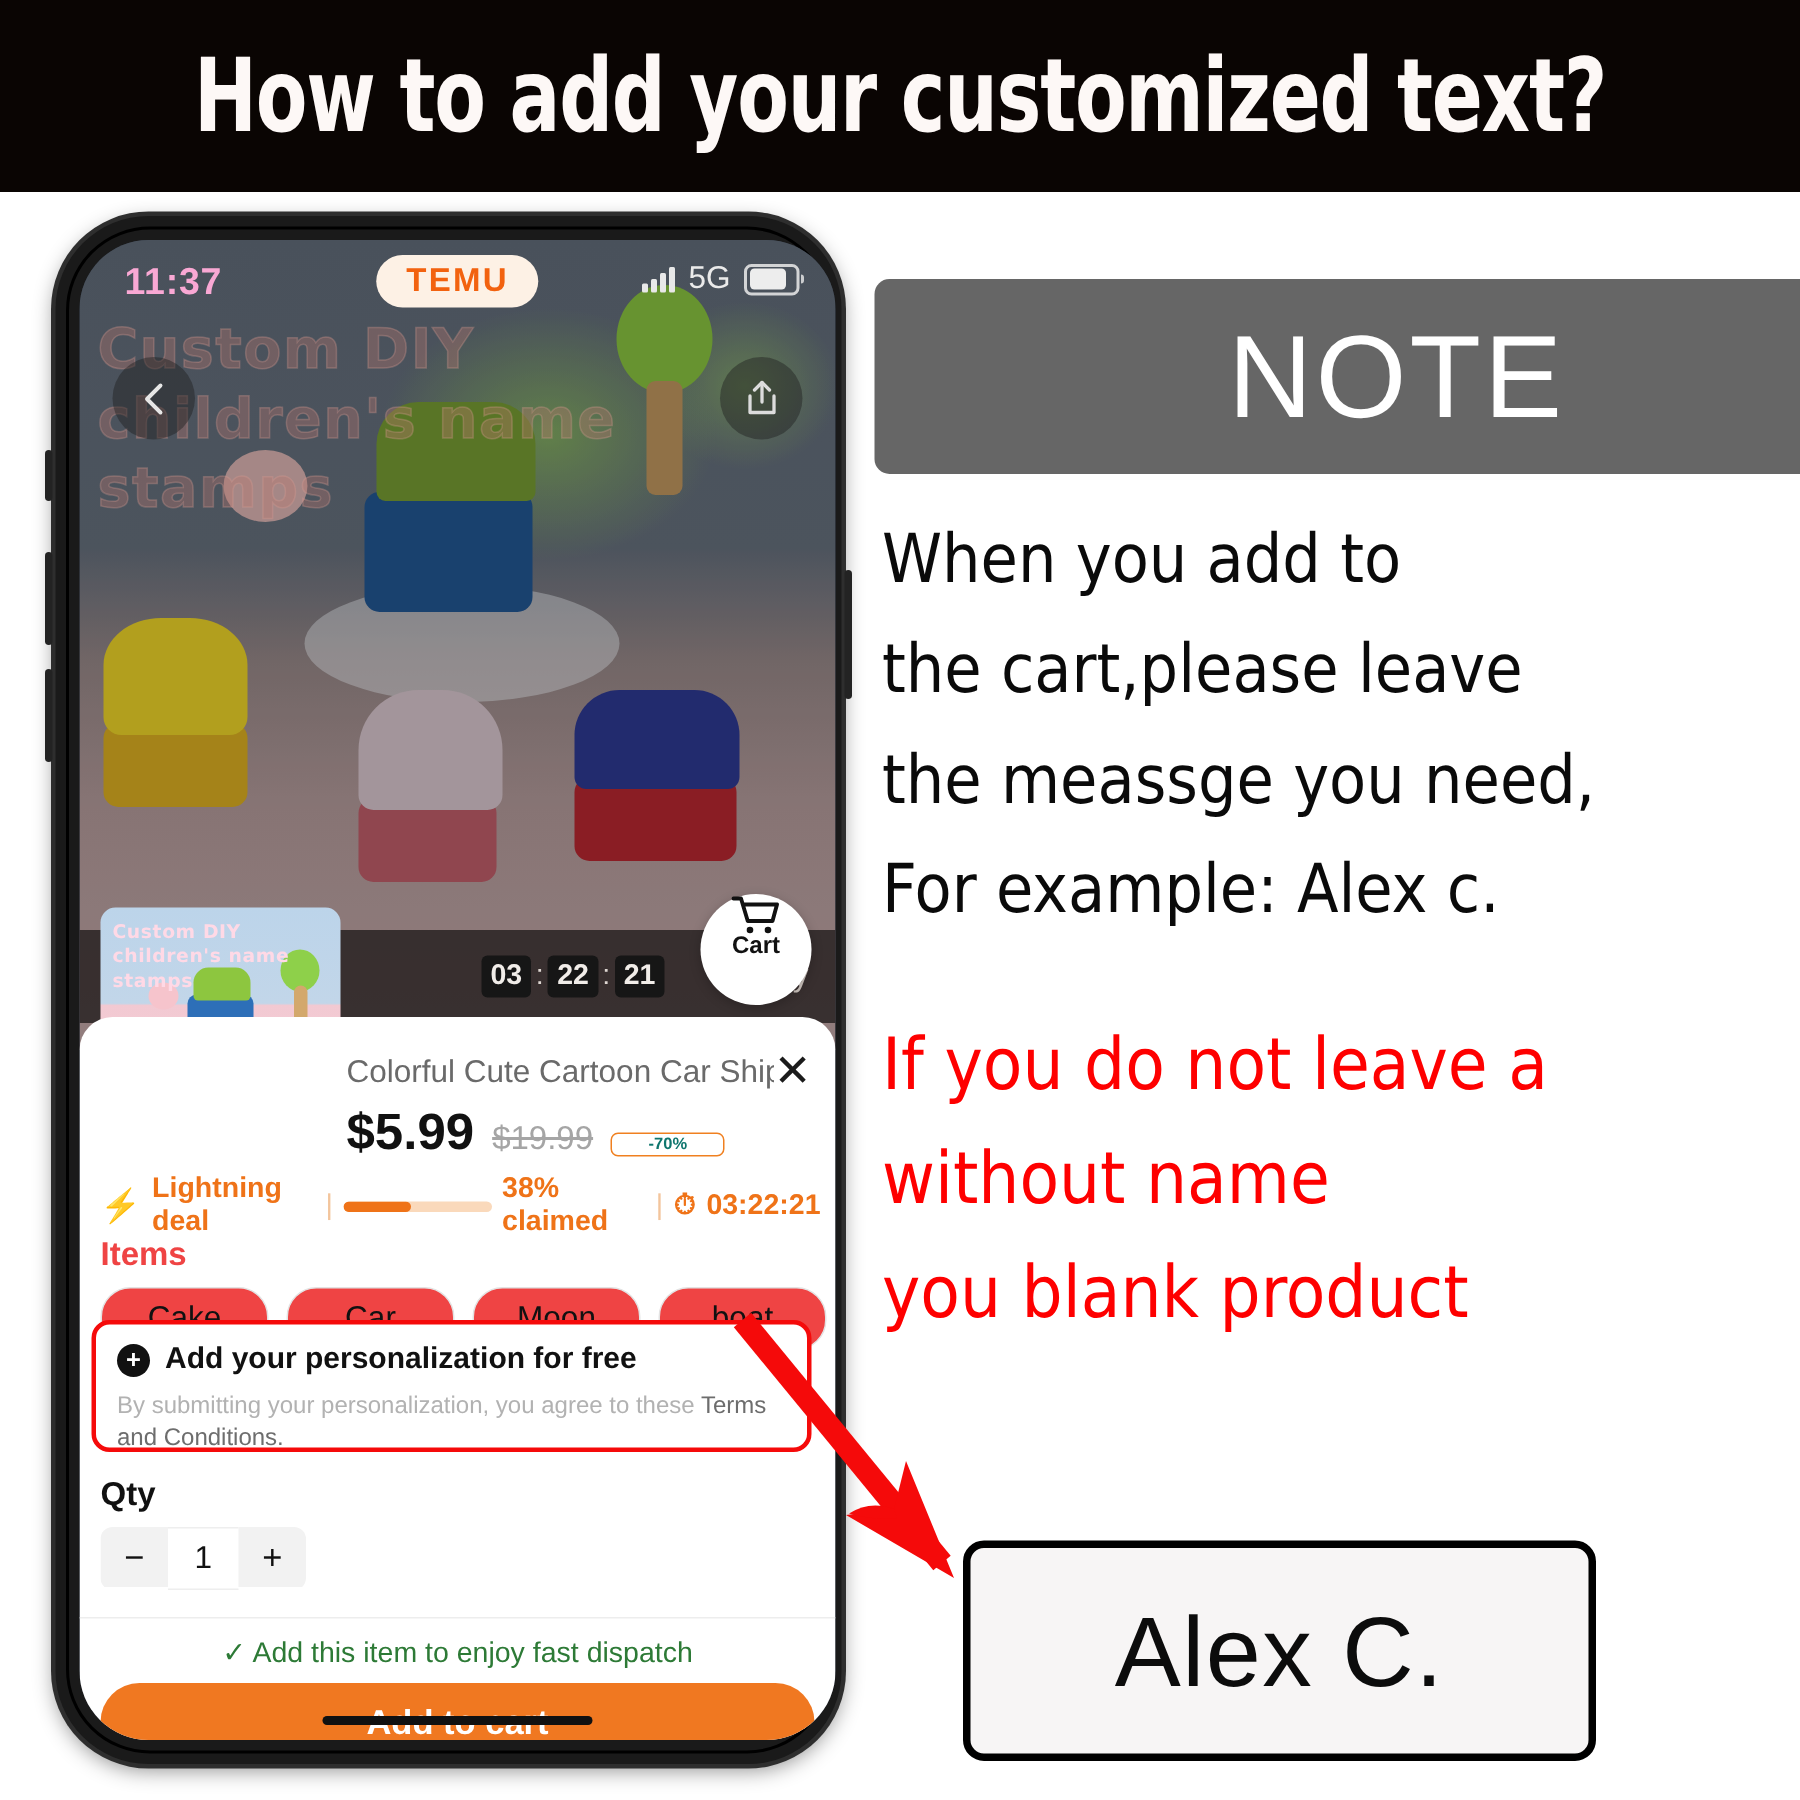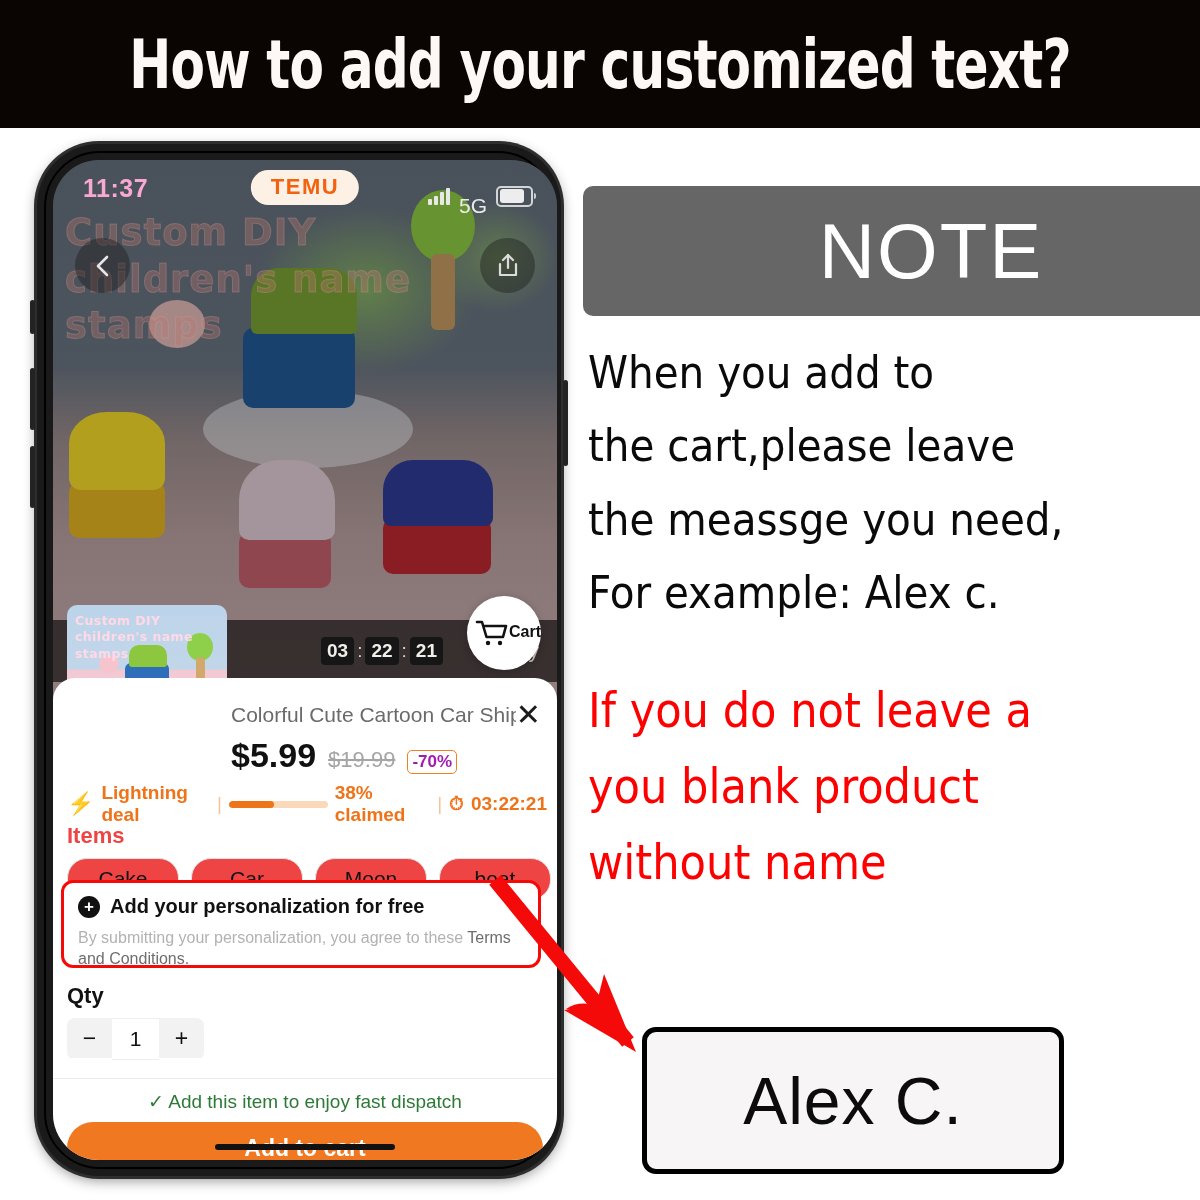--- a/index.html
+++ b/index.html
@@ -82,21 +82,21 @@
     background:#fdf1e5;border-radius:18px;padding:4px 20px 5px;
     color:#f2620f;font-size:22px;font-weight:bold;letter-spacing:1.5px;
   }
   .sb-right-icons{position:absolute;right:24px;top:14px;display:flex;align-items:center;gap:9px;}
   .bars{display:flex;align-items:flex-end;gap:2px;height:18px;}
   .bars i{display:block;width:4px;background:#e8e8e8;border-radius:1px;}
   .bars i:nth-child(1){height:6px;}
   .bars i:nth-child(2){height:9px;}
   .bars i:nth-child(3){height:13px;}
   .bars i:nth-child(4){height:17px;}
-  .net{font-size:21px;color:#eaeaea;font-weight:500;margin-top:20px;}
+  .net{font-size:21px;color:#eaeaea;font-weight:500;}
   .batt{width:33px;height:17px;border:2px solid rgba(235,235,235,.85);border-radius:5px;position:relative;}
   .batt b{position:absolute;left:1.5px;top:1.5px;bottom:1.5px;width:24px;background:#ededed;border-radius:3px;display:block;}
   .batt:after{content:"";position:absolute;right:-5px;top:5px;width:2.5px;height:6px;background:rgba(235,235,235,.8);border-radius:0 2px 2px 0;}
 
   .circ-btn{
     position:absolute;width:55px;height:55px;border-radius:50%;
     background:rgba(30,30,30,.45);display:flex;align-items:center;justify-content:center;z-index:6;
   }
   .back-btn{left:22px;top:78px;}
   .share-btn{right:22px;top:78px;}
@@ -127,37 +127,37 @@
   .th-carb{left:108px;top:112px;width:40px;height:22px;background:#e03a3a;}
   .th-ship{left:62px;top:40px;width:38px;height:22px;background:#8dc63f;border-radius:10px 10px 3px 3px;}
   .th-shipb{left:58px;top:58px;width:44px;height:26px;background:#2d6fb8;}
   .th-tree{left:120px;top:28px;width:26px;height:28px;background:#8ed04a;border-radius:50%;}
   .th-trunk{left:129px;top:52px;width:9px;height:28px;background:#d3a86c;}
   .th-fl{left:32px;top:50px;width:20px;height:18px;background:#f6c4cc;border-radius:50%;}
 
   
   .cart-fab{
     position:absolute;right:16px;top:436px;width:74px;height:74px;border-radius:50%;
-    background:#fff;z-index:8;display:flex;flex-direction:row;align-items:center;justify-content:flex-end;
+    background:#fff;z-index:8;display:flex;flex-direction:column;align-items:center;justify-content:flex-start;
     box-shadow:0 2px 8px rgba(0,0,0,.22);
   }
   .cart-fab span{font-size:16px;font-weight:bold;color:#111;margin-top:-2px;}
 
   
   .sheet{
     position:absolute;left:0;top:518px;width:504px;height:482px;
     background:#fff;border-radius:22px 22px 0 0;z-index:7;
   }
   .sheet-head{position:absolute;left:178px;top:22px;right:16px;display:flex;align-items:center;justify-content:space-between;}
   .sheet-title{font-size:21px;color:#6a6a6a;max-width:300px;white-space:nowrap;overflow:hidden;}
   .close-x{font-size:30px;color:#1b1b1b;line-height:1;cursor:pointer;font-weight:300;}
   .price-row{position:absolute;left:178px;top:58px;display:flex;align-items:baseline;gap:12px;}
   .price{font-size:34px;font-weight:bold;color:#111;}
   .price-old{font-size:22px;color:#a5a5a5;text-decoration:line-through;}
-  .disc{border:1.5px solid #f08020;color:#a21caf;font-size:17px;font-weight:bold;border-radius:5px;padding:1px 4px;}
+  .disc{border:1.5px solid #f08020;color:#0f766e;font-size:11px;font-weight:bold;border-radius:5px;padding:1px 24px;}
   .deal-row{position:absolute;left:14px;top:104px;right:10px;display:flex;align-items:center;gap:7px;color:#ef7318;font-size:19px;font-weight:bold;}
   .bolt{font-size:22px;}
   .sep{color:#f3c59c;font-weight:normal;}
   .progress{width:118px;height:7px;border-radius:4px;background:#fad9bb;overflow:hidden;}
   .progress i{display:block;height:7px;width:45px;background:#ef7318;border-radius:4px;}
 
   .items-label{position:absolute;left:14px;top:145px;font-size:22px;font-weight:bold;color:#ef4444;}
   .chips{position:absolute;left:14px;top:180px;display:flex;gap:12px;}
   .chip{
     min-width:82px;height:40px;border:1.5px solid #e3e3e3;border-radius:20px;background:#ef4444;
@@ -377,22 +377,22 @@
 
   <div class="note-body">
     <div>When you add to</div>
     <div>the cart,please leave</div>
     <div>the meassge you need,</div>
     <div>For example: Alex c.</div>
   </div>
 
   <div class="note-warn">
     <div>If you do not leave a</div>
+    <div>without name</div>
     <div>you blank product</div>
-    <div>without name</div>
   </div>
 
   <div class="alex-box">
     <span>Alex C.</span>
   </div>
 
   <svg class="arrow-svg" viewBox="0 0 1200 1200">
     <path d="M495 880 L628 1042" stroke="#f50a0a" stroke-width="15" stroke-linecap="butt" fill="none"></path>
     <path d="M636 1052 L604 974 L596 1006 L564 1010 Z" fill="#f50a0a"></path>
     <path d="M596 1006 Q580 1000 566 1009 Q584 1014 598 1012 Z" fill="#f50a0a"></path>

